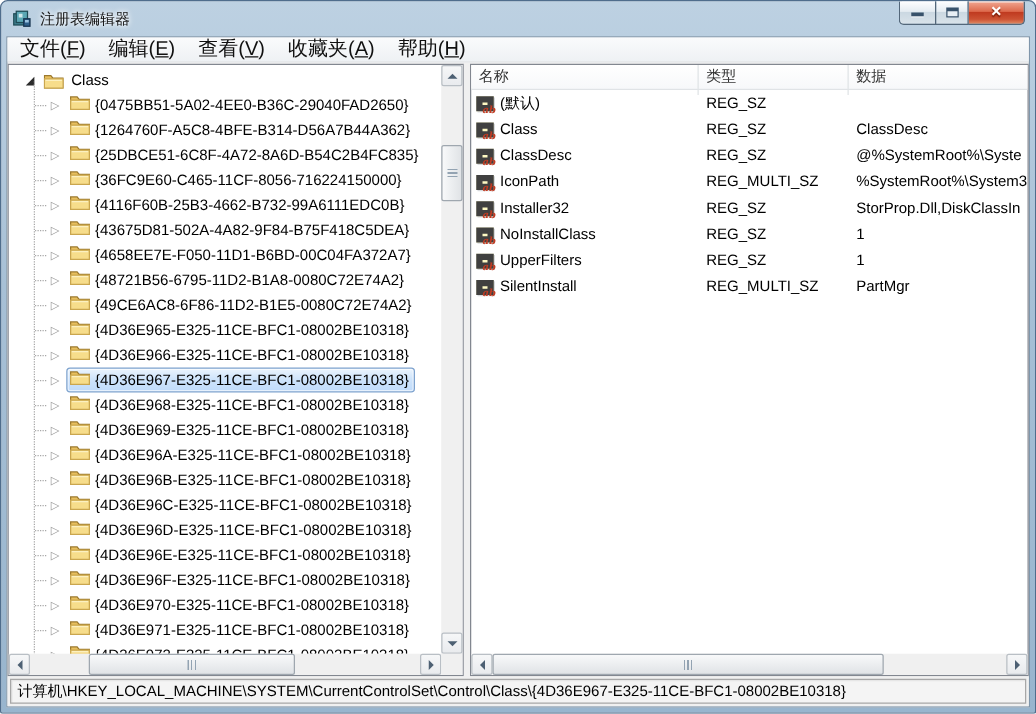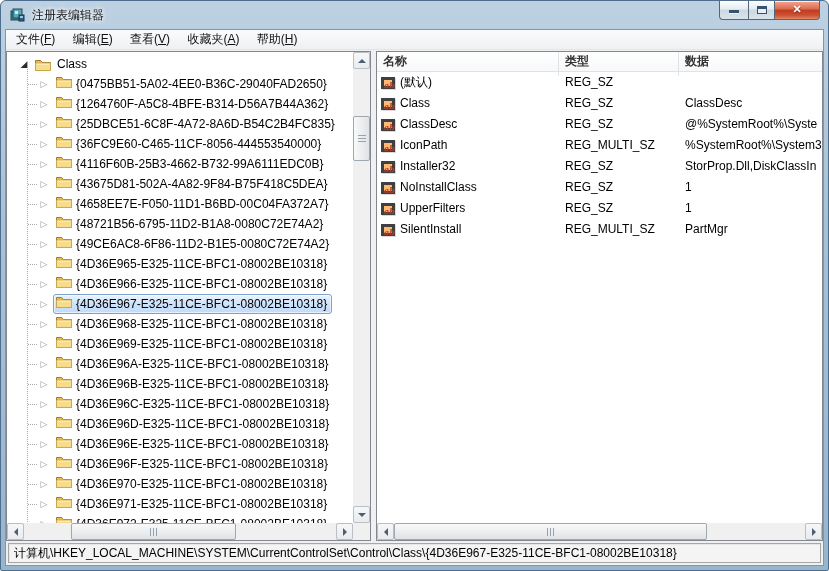--- a/index.html
+++ b/index.html
@@ -28,21 +28,21 @@
     border:1px solid #38526b; border-top:3px solid #38526b; background:#e8eff5; }
   .glyph-close { position:absolute; width:100%; text-align:center; top:2px;
     color:#fff; font-size:11px; font-weight:bold; text-shadow:0 1px 1px #7e1d09; }
 
   
   .client { position:absolute; top:28px; left:4px; right:4px; bottom:4px;
     background:#f0f0f0; border:1px solid #7f96ab; }
 
   .menubar { position:absolute; top:0; left:0; right:0; height:20px;
     background:linear-gradient(to bottom,#fafbfc,#eef1f4); border-bottom:1px solid #e3e6e9;
-    padding-left:3px; font-size:12px; color:#111; white-space:nowrap; }
+    padding-left:3px; font-size:16px; color:#111; white-space:nowrap; }
   .menu-item { display:inline-block; padding:0 7px; line-height:19px; }
   .mkey { text-decoration:underline; }
 
   .panes { position:absolute; top:21px; left:0; right:0; bottom:24px; }
 
   
   .pane-left { position:absolute; top:0; bottom:0; left:0; width:365px;
     background:#fff; border:1px solid #828790; }
   .splitter { position:absolute; top:0; bottom:0; left:365px; width:5px; }
   .pane-right { position:absolute; top:0; bottom:0; left:370px; right:0;
@@ -104,32 +104,32 @@
   
   .list-hsb { left:0; bottom:0; right:0; height:17px; }
   .list-hsb .sb-btn.lft { left:0; top:0; }
   .list-hsb .sb-btn.rgt { right:0; top:0; }
   .list-hsb .sb-thumb { top:0; left:17px; width:313px; height:17px; }
 
   
   .list-header { position:absolute; top:0; left:0; right:0; height:20px; display:flex;
     background:linear-gradient(to bottom,#ffffff,#f7f8fa); border-bottom:1px solid #e0e3e6;
     font-size:12px; color:#333; }
-  .hcell { height:24px; line-height:19px; padding-left:6px; border-right:1px solid #e0e3e6;font-weight:bold; }
+  .hcell { height:24px; line-height:19px; padding-left:6px; border-right:1px solid #e0e3e6; }
   .list-header div:nth-of-type(1) { width:182px; }
   .list-header div:nth-of-type(2) { width:120px; }
   .list-header div:nth-of-type(3) { flex:1; border-right:none; }
   .list-body { position:absolute; top:20px; left:0; right:0; bottom:17px; overflow:hidden; }
   .lrow { display:flex; height:21px; line-height:21px; font-size:12px; color:#000; white-space:nowrap; }
   .cell { overflow:hidden; }
   .cname { width:182px; display:flex; align-items:center; padding-left:4px; }
   .ctype { width:120px; padding-left:6px; }
   .cdata { flex:1; padding-left:6px; }
   .abicon { display:inline-block; width:14px; height:12px; margin-right:5px; flex:0 0 14px;
-    border:3px solid #404040; background:#fdba74; color:#c23b22;
+    border:5px solid #404040; background:#fef9c3; color:#c23b22;
     font:italic bold 8px/10px "DejaVu Serif", serif; text-align:right;
     box-shadow:1px 1px 0 #d8dadd; }
 
   
   .statusbar { position:absolute; left:0; right:0; bottom:0; height:24px; background:#f0f0f0; }
   .status-field { position:absolute; left:2px; right:2px; top:2px; bottom:2px;
     background:#f4f4f4; border:1px solid #a7a7a7;
     box-shadow:inset 1px 1px 0 #8f8f8f22; line-height:18px; font-size:12px; color:#000;
     padding-left:5px; white-space:nowrap; overflow:hidden; }
 </style>
@@ -238,21 +238,21 @@
               <div class="tree-item">
                 <span class="twisty">▷</span>
                 <span class="rowsel">
                   <span class="folder">
                     <svg width="16" height="13" viewBox="0 0 16 13">
                       <path d="M0.5 2.5 h5.2 l1.6 2 h8.2 v8 h-15 z" fill="#e8bf5d" stroke="#9c7a2e"></path>
                       <path d="M0.5 5 h15 v7.5 h-15 z" fill="#f7dd8b" stroke="#caa64f"></path>
                       <path d="M1.5 6.2 h13" stroke="#fcf0c0" fill="none"></path>
                     </svg>
                   </span>
-                  <span class="tlabel">{36FC9E60-C465-11CF-8056-444553540000}</span>
+                  <span class="tlabel">{36FC9E60-C465-11CF-8056-716224150000}</span>
                 </span>
               </div>
 
               <div class="tree-item">
                 <span class="twisty">▷</span>
                 <span class="rowsel">
                   <span class="folder">
                     <svg width="16" height="13" viewBox="0 0 16 13">
                       <path d="M0.5 2.5 h5.2 l1.6 2 h8.2 v8 h-15 z" fill="#e8bf5d" stroke="#9c7a2e"></path>
                       <path d="M0.5 5 h15 v7.5 h-15 z" fill="#f7dd8b" stroke="#caa64f"></path>

